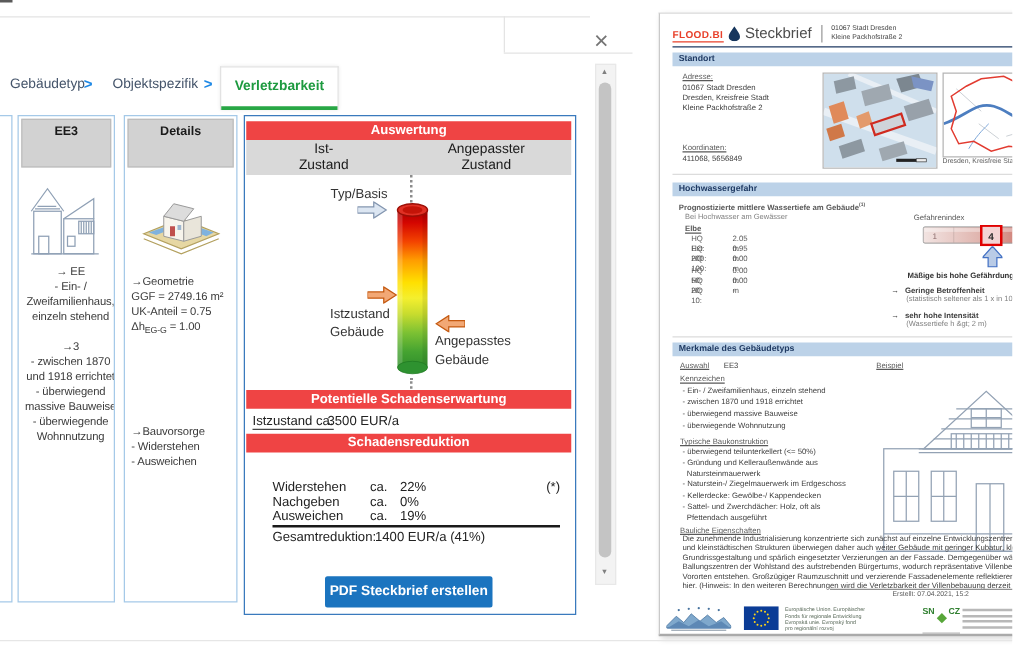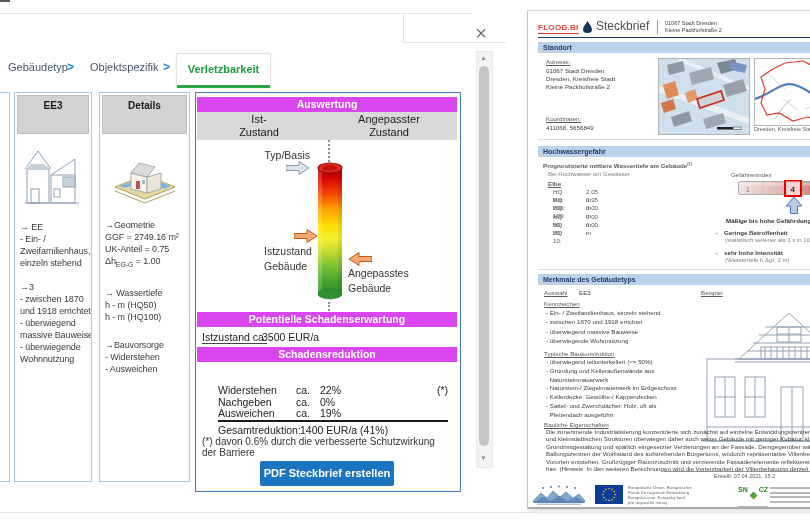--- a/index.html
+++ b/index.html
@@ -13,21 +13,21 @@
   .chev{font-size:12px;font-weight:700;color:#1e88e5;}
   .tab{background:#fff;border:1px solid #e2e2e2;border-bottom:none;box-shadow:0 0 3px rgba(0,0,0,.08);}
   .tab-label{display:block;text-align:center;line-height:31px;font-size:11px;font-weight:700;color:#1d9a3f;}
   .tab-underline{position:absolute;left:0;right:0;bottom:0;height:3px;background:#28a745;}
   .close{font-size:20px;color:#757575;line-height:22px;text-align:center;cursor:pointer;}
   .col{border:1px solid #a5c9e8;background:#fff;overflow:hidden;}
   .col-hd{margin:2px;background:#d2d2d2;border:1px solid #bdbdbd;height:33px;text-align:center;
           font-size:10px;font-weight:700;color:#1a1a1a;padding-top:4px;}
   .coltext{font-size:9px;line-height:12px;letter-spacing:-0.1px;color:#3b3b3b;}
   .aus{border:1.5px solid #3a7abd;background:#fff;}
-  .grbar{background:#d946ef;color:#fff;font-weight:700;font-size:10.5px;text-align:center;line-height:15px;}
+  .grbar{background:#ef4444;color:#fff;font-weight:700;font-size:10.5px;text-align:center;line-height:15px;}
   .subhd{background:#d9d9d9;}
   .zlabel{font-size:11px;line-height:13px;color:#1a1a1a;text-align:center;white-space:pre;}
   .dotv{width:0;border-left:2px dotted #8c8c8c;}
   .lbl11{font-size:10.5px;color:#333;}
   .srtext{font-size:10.5px;color:#222;}
   .btn{background:#1b74bf;color:#fff;font-size:11px;font-weight:700;text-align:center;
        line-height:25px;border-radius:2px;cursor:pointer;}
   
   .sb-track{background:#f3f3f3;border:1px solid #e8e8e8;}
   .sb-thumb{background:#c4c4c4;border-radius:5px;}
@@ -74,21 +74,21 @@
       <path d="M2,24 L15,6 L28,24"></path>
       <path d="M7,20 L22,20 M5,22 L25,22"></path>
       <rect x="28" y="30" width="24" height="28"></rect>
       <path d="M28,30 L52,14 L52,30"></path>
       <rect x="40" y="32" width="12" height="10"></rect>
       <path d="M42,32 v10 M44,32 v10 M46,32 v10 M48,32 v10 M50,32 v10"></path>
       <rect x="8" y="44" width="8" height="14"></rect>
       <rect x="31" y="44" width="6" height="8"></rect>
       <path d="M2,58 L56,58"></path>
     </svg>
-    <div class="abs coltext pre" style="left:5px;top:128px;">→ EE
+    <div class="abs coltext pre" style="left:5px;top:118px;text-align:center;">→ EE
 - Ein- /
 Zweifamilienhaus,
 einzeln stehend
 
 →3
 - zwischen 1870
 und 1918 errichtet
 - überwiegend
 massive Bauweise
 - überwiegende
@@ -107,23 +107,20 @@
       <rect x="23" y="32" width="4" height="8" fill="#c0504d"></rect>
       <rect x="29" y="31" width="3" height="4" fill="#9fb7cf"></rect>
       <path d="M2,42 L32,54 L62,42" fill="none" stroke="#b3a05e" stroke-width="1"></path>
     </svg>
     <div class="abs coltext" style="left:5px;top:126px;">
       <div>→Geometrie</div>
       <div>GGF = 2749.16 m²</div>
       <div>UK-Anteil = 0.75</div>
       <div><span>Δh</span><sub style="font-size:7px;">EG-G</sub><span> = 1.00</span></div>
     </div>
-    <div class="abs coltext pre" style="left:5px;top:194px;">→ Wassertiefe
-h - m (HQ50)
-h - m (HQ100)</div>
     <div class="abs coltext pre" style="left:5px;top:246px;">→Bauvorsorge
 - Widerstehen
 - Ausweichen</div>
   </div>
 
   <div class="abs aus" style="left:195px;top:92px;width:264px;height:398px;"></div>
   <div class="abs grbar" style="left:197px;top:97px;width:260px;height:15px;">Auswertung</div>
   <div class="abs subhd" style="left:197px;top:112px;width:260px;height:28px;"></div>
   <div class="abs zlabel" style="left:197px;top:113px;width:124px;">Ist-
 Zustand</div>
@@ -191,22 +188,20 @@
     <span class="abs srtext" style="left:320px;">0%</span>
   </div>
   <div class="abs" style="left:0;top:407px;width:460px;height:12px;">
     <span class="abs srtext" style="left:218px;">Ausweichen</span>
     <span class="abs srtext" style="left:296px;">ca.</span>
     <span class="abs srtext" style="left:320px;">19%</span>
   </div>
   <div class="abs" style="left:218px;top:420px;width:230px;height:1.5px;background:#1a1a1a;"></div>
   <span class="abs srtext" style="left:218px;top:424px;">Gesamtreduktion:</span>
   <span class="abs srtext" style="left:300px;top:424px;">1400 EUR/a (41%)</span>
-  <div class="abs pre" style="left:202px;top:436px;font-size:10px;line-height:11px;color:#333;">(*) davon 0.6% durch die verbesserte Schutzwirkung
-der Barriere</div>
 
   <div class="abs btn" style="left:260px;top:461px;width:134px;height:25px;">PDF Steckbrief erstellen</div>
 
   <div class="abs sb-track" style="left:476px;top:51px;width:15px;height:415px;"></div>
   <div class="abs sb-arrow" style="left:476px;top:55px;">▲</div>
   <div class="abs sb-thumb" style="left:478.5px;top:66px;width:10px;height:380px;"></div>
   <div class="abs sb-arrow" style="left:476px;top:455px;">▼</div>
 
   <div class="abs page" style="left:527px;top:10px;width:380px;height:496px;">
 

